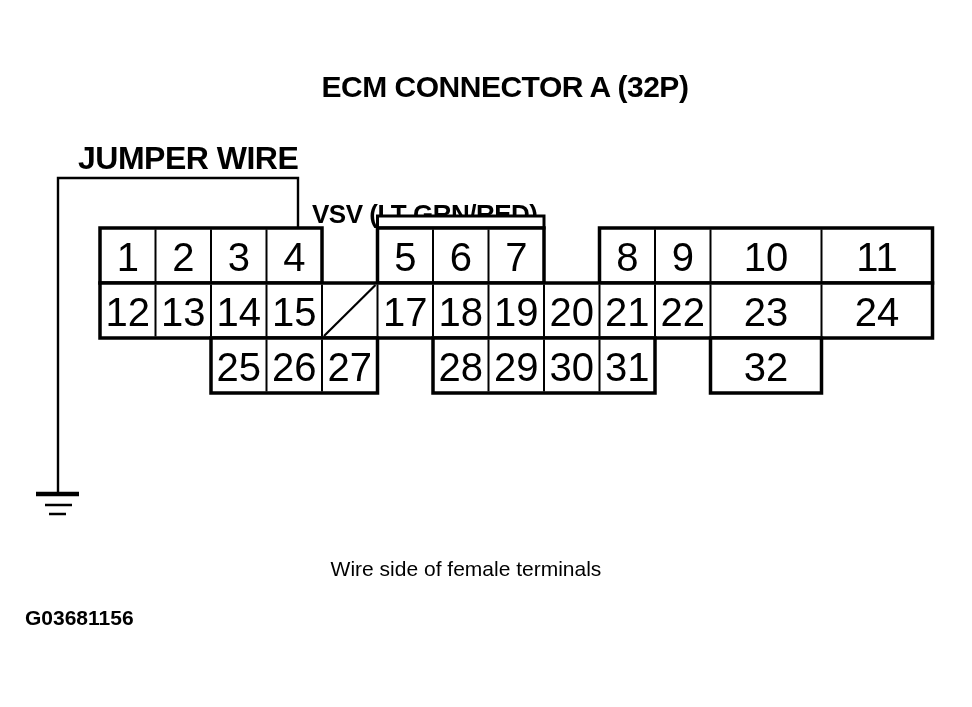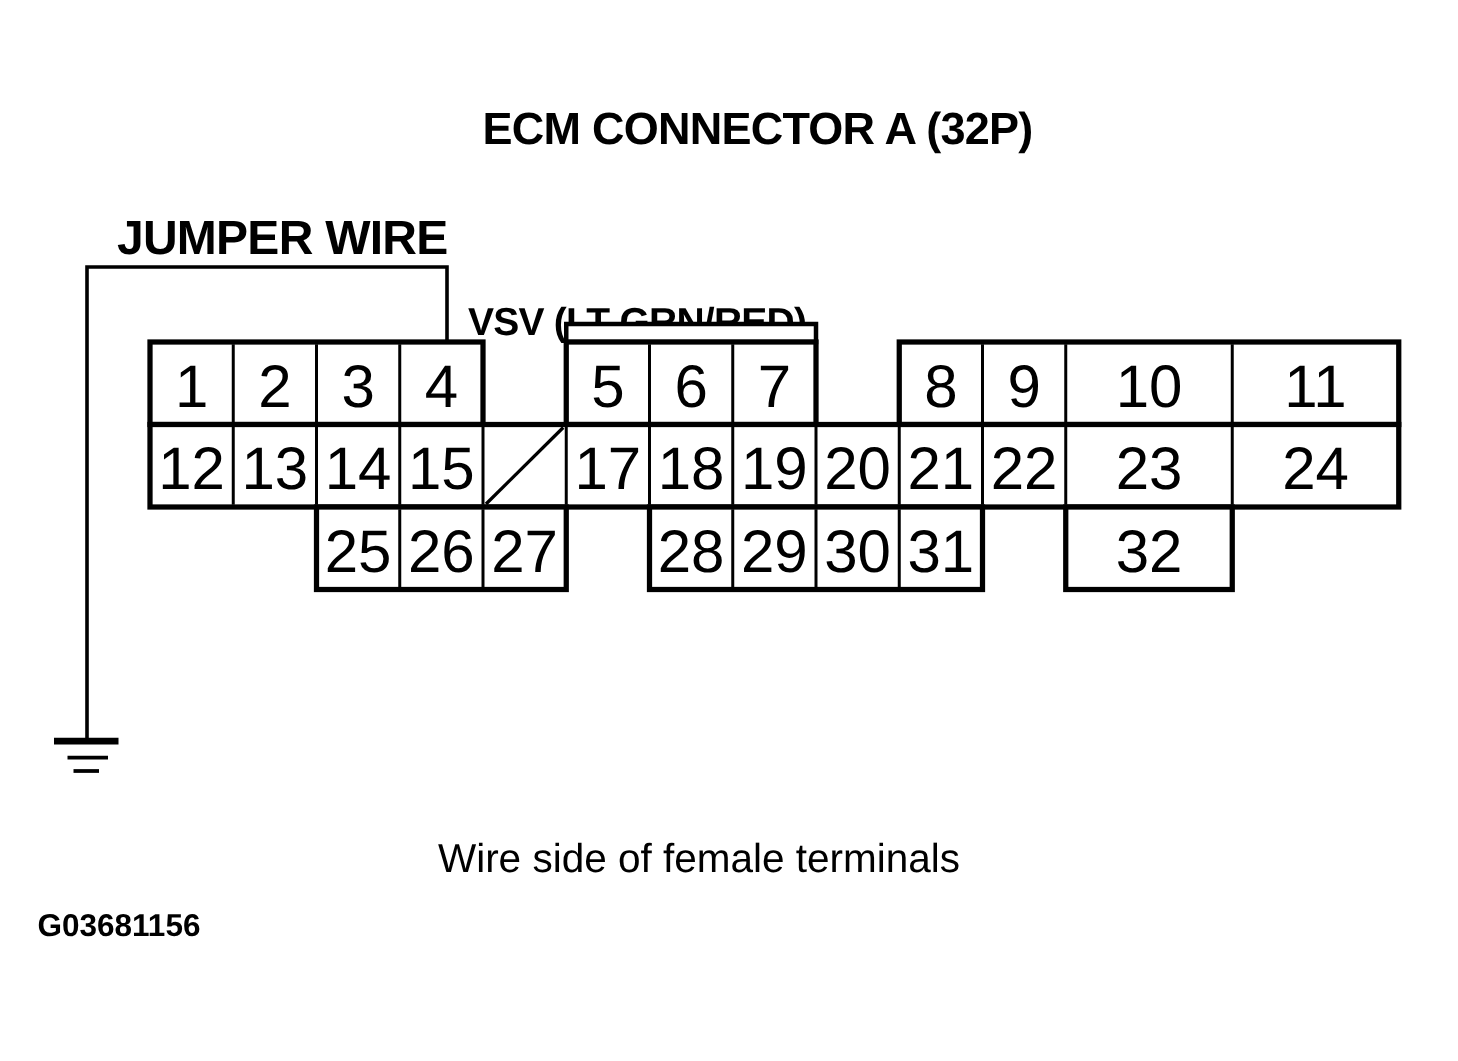--- a/index.html
+++ b/index.html
@@ -20,21 +20,21 @@
   .jumper{
     left:78px;top:140px;
     font-size:32px;font-weight:bold;letter-spacing:-0.5px;
   }
   .vsv{
     left:312px;top:179px;
     font-size:26px;font-weight:bold;letter-spacing:-0.5px;margin-top:20px;
   }
   .caption{
     left:272px;top:557px;width:388px;
-    font-size:27px;font-weight:normal;text-align:center;
+    font-size:21px;font-weight:normal;text-align:center;
   }
   .figid{
     left:25px;top:606px;
     font-size:21px;font-weight:bold;
   }
   svg{position:absolute;left:0;top:0;}
   svg text{
     font-family:"Liberation Sans", sans-serif;
     font-weight:normal;
     fill:#000;

